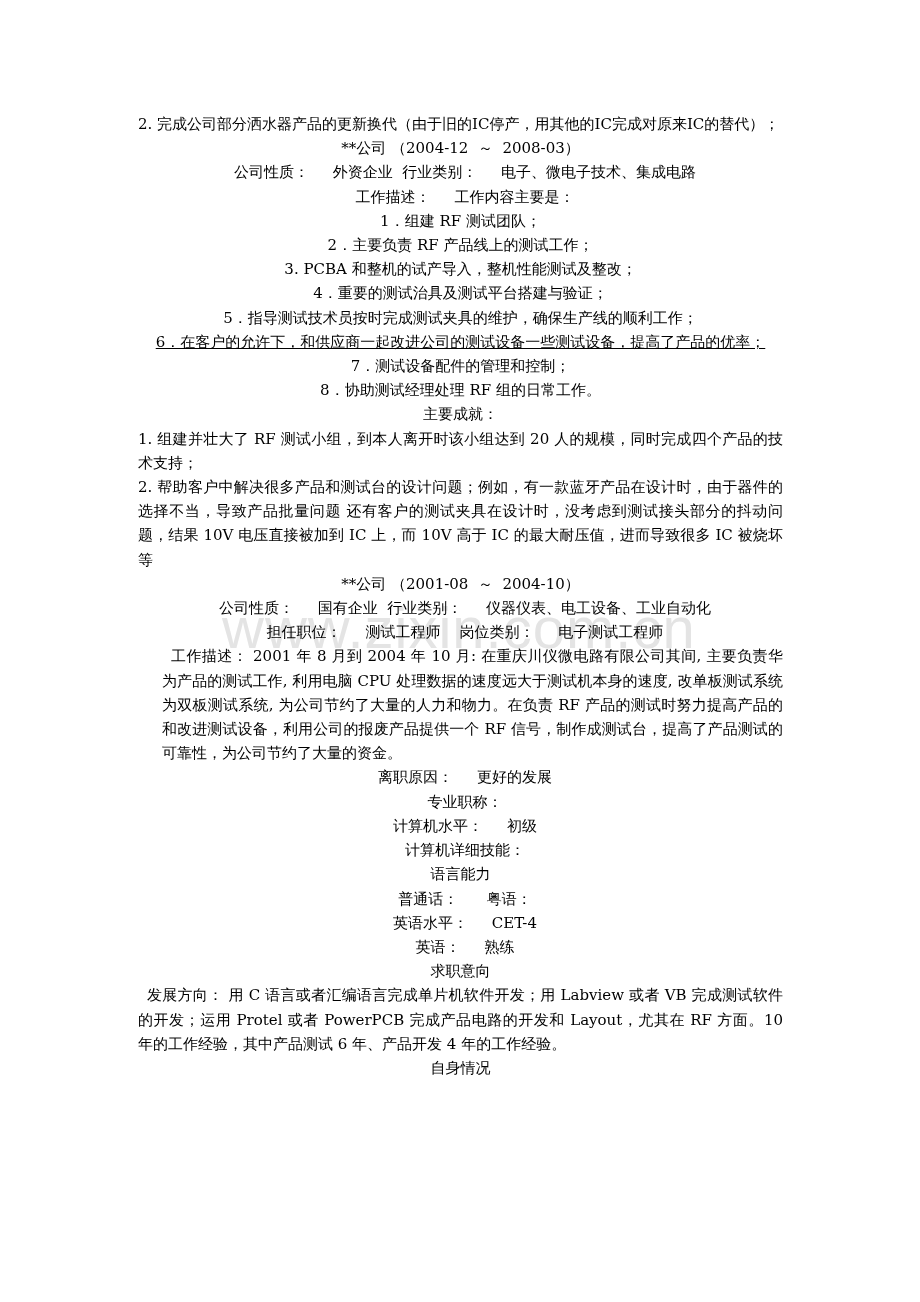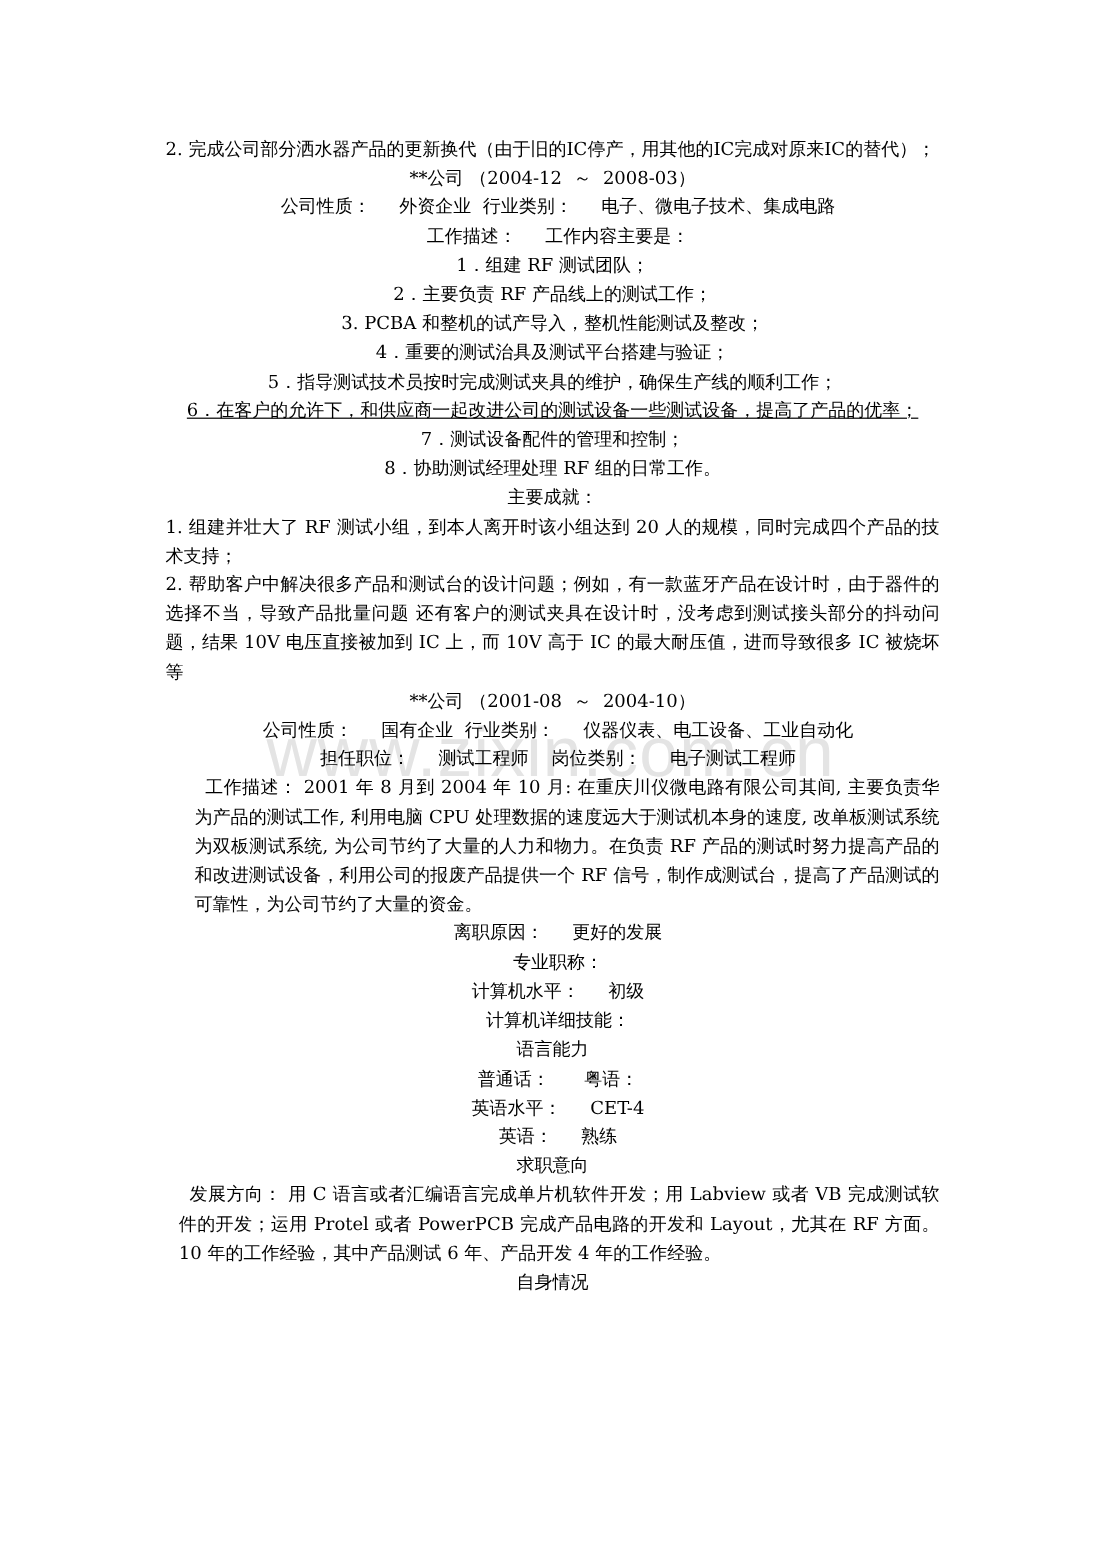--- a/index.html
+++ b/index.html
@@ -50,15 +50,15 @@
   <p class="para" style="text-indent:9px;margin-left:24px;">工作描述：     2001 年 8 月到 2004 年 10 月: 在重庆川仪微电路有限公司其间, 主要负责华为产品的测试工作, 利用电脑 CPU 处理数据的速度远大于测试机本身的速度, 改单板测试系统为双板测试系统, 为公司节约了大量的人力和物力。在负责 RF 产品的测试时努力提高产品的和改进测试设备，利用公司的报废产品提供一个 RF 信号，制作成测试台，提高了产品测试的可靠性，为公司节约了大量的资金。</p>
   <p class="line indent">离职原因：     更好的发展</p>
   <p class="line indent">专业职称：</p>
   <p class="line indent">计算机水平：     初级</p>
   <p class="line indent">计算机详细技能：</p>
   <p class="line">语言能力</p>
   <p class="line indent">普通话：      粤语：</p>
   <p class="line indent">英语水平：     CET-4</p>
   <p class="line indent">英语：     熟练</p>
   <p class="line">求职意向</p>
-  <p class="para" style="text-indent:9px;margin-left:11px;">发展方向：     用 C 语言或者汇编语言完成单片机软件开发；用 Labview 或者 VB 完成测试软件的开发；运用 Protel 或者 PowerPCB 完成产品电路的开发和 Layout，尤其在 RF 方面。10 年的工作经验，其中产品测试 6 年、产品开发 4 年的工作经验。</p>
+  <p class="para" style="text-indent:9px;">发展方向：     用 C 语言或者汇编语言完成单片机软件开发；用 Labview 或者 VB 完成测试软件的开发；运用 Protel 或者 PowerPCB 完成产品电路的开发和 Layout，尤其在 RF 方面。10 年的工作经验，其中产品测试 6 年、产品开发 4 年的工作经验。</p>
   <p class="line">自身情况</p>
 </div>
 
 </body></html>

